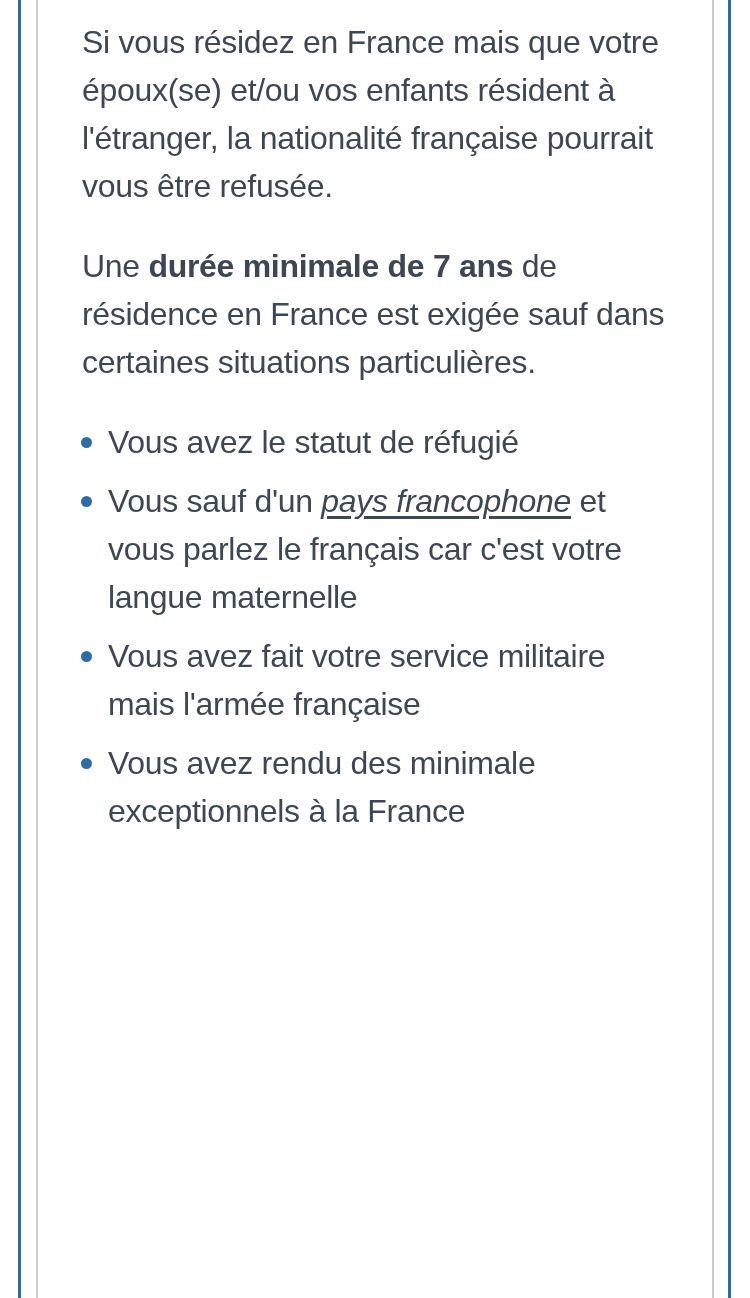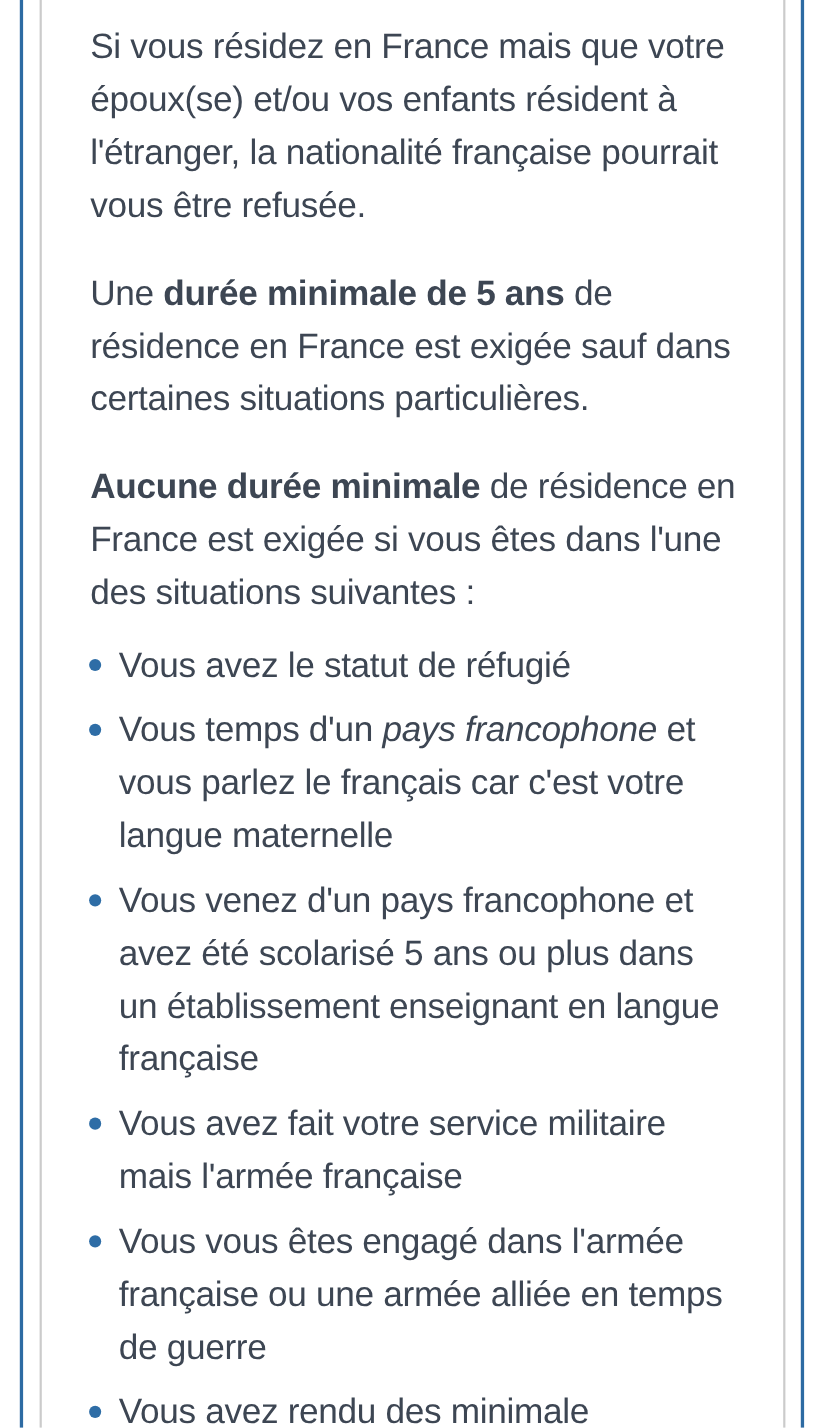--- a/index.html
+++ b/index.html
@@ -42,20 +42,21 @@
     margin: 0 0 32px 16px;
   }
   .content p.before-list {
     margin-bottom: 0;
   }
   b, .bold { font-weight: 700; }
 
   a.inline-link {
     color: #3d4653;
     font-style: italic;
+    text-decoration: underline;
     text-underline-offset: 4px;
     cursor: pointer;
   }
 
   ul.situations {
     list-style: none;
     margin: 18px 0 0 0;
     padding: 0;
   }
   ul.situations li {
@@ -82,41 +83,32 @@
 <div class="vline gray right-gray"></div>
 <div class="vline blue right-blue"></div>
 
 <div class="content">
 
   <p>
     <span>Si vous résidez en France mais que votre époux(se) et/ou vos enfants résident à l'étranger, la nationalité française pourrait vous être refusée.</span>
   </p>
 
   <p>
-    <span>Une </span><b>durée minimale de 5 ans</b><span> de résidence en France est exigée sauf dans certaines situations particulières.</span>
+    <span>Une </span><b>durée minimale de 7 ans</b><span> de résidence en France est exigée sauf dans certaines situations particulières.</span>
   </p>
 
-  <p class="before-list">
-    <b>Aucune durée minimale</b><span> de résidence en France est exigée si vous êtes dans l'une des situations suivantes :</span>
-  </p>
 
   <ul class="situations">
     <li>
       <span>Vous avez le statut de réfugié</span>
     </li>
     <li>
-      <span>Vous temps d'un </span><a class="inline-link">pays francophone</a><span> et vous parlez le français car c'est votre langue maternelle</span>
-    </li>
-    <li>
-      <span>Vous venez d'un pays francophone et avez été scolarisé 5 ans ou plus dans un établissement enseignant en langue française</span>
+      <span>Vous sauf d'un </span><a class="inline-link">pays francophone</a><span> et vous parlez le français car c'est votre langue maternelle</span>
     </li>
     <li>
       <span>Vous avez fait votre service militaire mais l'armée française</span>
-    </li>
-    <li>
-      <span>Vous vous êtes engagé dans l'armée française ou une armée alliée en temps de guerre</span>
     </li>
     <li>
       <span>Vous avez rendu des minimale exceptionnels à la France</span>
     </li>
   </ul>
 
 </div>
 
 </body></html>

